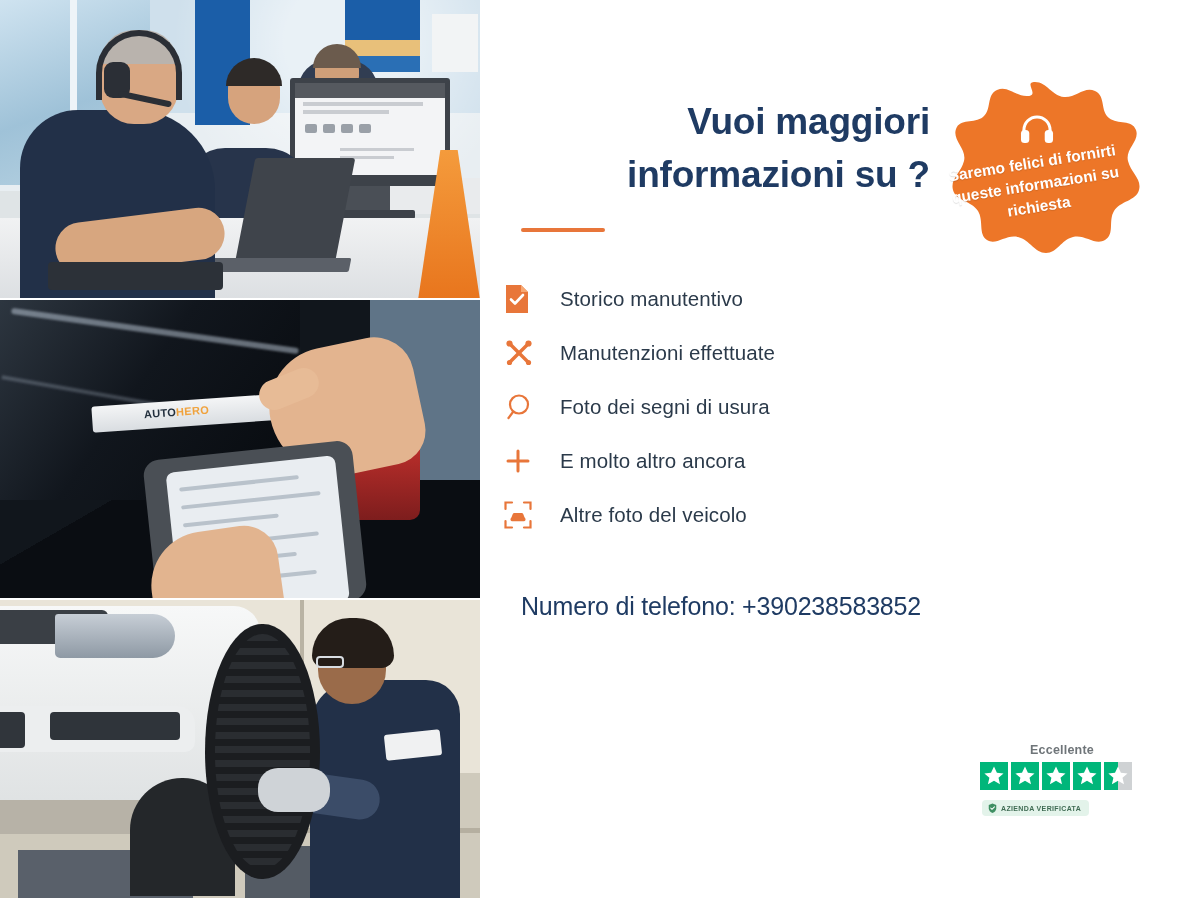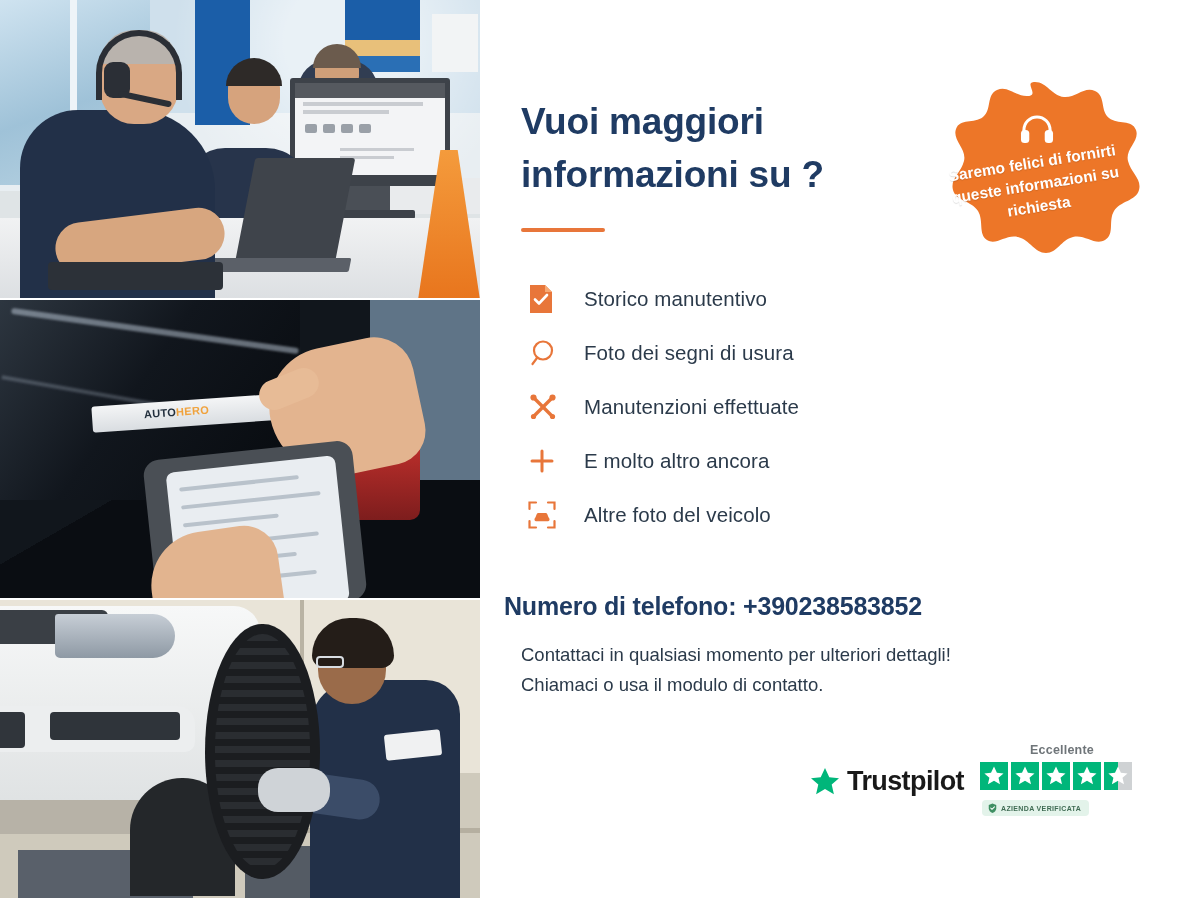--- a/index.html
+++ b/index.html
@@ -99,41 +99,41 @@
   .p3 .badge { position:absolute; left:385px; top:132px; width:56px; height:26px; background:#f0f1f2; border-radius:3px; transform:rotate(-6deg); }
   .p3 .glove { position:absolute; left:258px; top:168px; width:72px; height:44px; background:#cfd3d7; border-radius:20px; }
   .p3 .mecharm { position:absolute; left:290px; top:176px; width:90px; height:40px; background:#3b4c68; border-radius:20px; transform:rotate(8deg); }
   .p3 .watch { position:absolute; left:286px; top:198px; width:22px; height:22px; background:#23262a; border-radius:5px; }
 
   
   .content { position:relative; flex:1 1 auto; height:900px; background:#ffffff; padding: 0; }
 
   .headline { position:absolute; left:521px; top:96px; width:420px;
       font-size:37px; line-height:1.42; font-weight:700; color:#1f3b63; letter-spacing:-.2px; }
-  .content .headline { left:41px; }
+  .content .headline { left:30px;text-align:right; }
 
   .rule { position:absolute; left:41px; top:228px; width:84px; height:4px;
       background:#e8763a; border-radius:2px; }
 
   
   .badge-wrap { position:absolute; left:450px; top:78px; width:210px; height:218px; }
   .badge-svg { position:absolute; left:0; top:0; }
   .badge-headset { position:absolute; left:88px; top:34px; width:38px; height:36px; }
   .badge-text { position:absolute; left:18px; top:74px; width:175px;
       text-align:center; color:#ffffff; font-weight:700; font-size:15.5px; line-height:1.42;
       transform: rotate(-9deg); text-shadow: 0 1px 1px rgba(0,0,0,.13); }
 
   
-  .features { position:absolute; left:48px; top:272px; width:430px; }
+  .features { position:absolute; left:24px; top:272px; width:430px; }
   .feat { display:flex; align-items:center; height:54px; }
   .feat-ic { width:56px; flex:0 0 56px; display:flex; align-items:center; justify-content:flex-start; }
   .feat-lb { font-size:20.5px; color:#2b3a4a; letter-spacing:.1px; }
 
   
-  .phone { position:absolute; left:24px; top:592px; font-size:25px; font-weight:700; color:#1f3b63; letter-spacing:-.2px; }
+  .phone { position:absolute; left:41px; top:592px; font-size:25px; font-weight:400; color:#1f3b63; letter-spacing:-.2px; }
   .sub { position:absolute; left:41px; top:640px; width:620px; font-size:18.5px; line-height:1.62; color:#2b3a4a; }
 
   
   .tp { position:absolute; left:330px; top:738px; width:330px; height:110px; }
   .tp-logo { position:absolute; left:0px; top:28px; display:flex; align-items:center; gap:7px; }
   .tp-name { font-size:27px; font-weight:700; color:#191919; letter-spacing:-.6px; }
   .tp-excellent { position:absolute; left:176px; top:5px; width:152px; text-align:center;
       font-size:12.5px; font-weight:700; color:#6f7579; letter-spacing:.2px; }
   .tp-stars { position:absolute; left:170px; top:24px; display:flex; gap:3px; }
   .tp-star { width:28px; height:28px; position:relative; background:#00b67a; }
@@ -265,46 +265,46 @@
             <path d="M2 1h15l7 7v21H2z" fill="#e8763a"></path>
             <path d="M17 1l7 7h-7z" fill="#f7a873"></path>
             <path d="M7 15.5l4 4 8-8.5" fill="none" stroke="#fff" stroke-width="2.6" stroke-linecap="round" stroke-linejoin="round"></path>
           </svg>
         </span>
         <span class="feat-lb">Storico manutentivo</span>
       </div>
 
       <div class="feat">
         <span class="feat-ic">
-          <svg width="28" height="30" viewBox="0 0 28 30">
-            <circle cx="15" cy="12.5" r="9" fill="none" stroke="#e8763a" stroke-width="2.2"></circle>
-            <line x1="9" y1="20" x2="4.5" y2="26" stroke="#e8763a" stroke-width="2.2" stroke-linecap="round"></line>
-          </svg>
-        </span>
-        <span class="feat-lb">Foto dei segni di usura</span>
-      </div>
-
-      <div class="feat">
-        <span class="feat-ic">
           <svg width="30" height="30" viewBox="0 0 30 30">
             <g stroke="#e8763a" stroke-width="3.4" stroke-linecap="round">
               <line x1="5" y1="5" x2="25" y2="25"></line>
               <line x1="25" y1="5" x2="5" y2="25"></line>
             </g>
             <circle cx="5.5" cy="5.5" r="3.1" fill="#e8763a"></circle>
             <circle cx="24.5" cy="5.5" r="3.1" fill="#e8763a"></circle>
             <circle cx="5.5" cy="24.5" r="2.6" fill="#e8763a"></circle>
             <circle cx="24.5" cy="24.5" r="2.6" fill="#e8763a"></circle>
           </svg>
         </span>
         <span class="feat-lb">Manutenzioni effettuate</span>
       </div>
 
       <div class="feat">
         <span class="feat-ic">
+          <svg width="28" height="30" viewBox="0 0 28 30">
+            <circle cx="15" cy="12.5" r="9" fill="none" stroke="#e8763a" stroke-width="2.2"></circle>
+            <line x1="9" y1="20" x2="4.5" y2="26" stroke="#e8763a" stroke-width="2.2" stroke-linecap="round"></line>
+          </svg>
+        </span>
+        <span class="feat-lb">Foto dei segni di usura</span>
+      </div>
+
+      <div class="feat">
+        <span class="feat-ic">
           <svg width="28" height="28" viewBox="0 0 28 28">
             <g stroke="#e8763a" stroke-width="3" stroke-linecap="round">
               <line x1="14" y1="4" x2="14" y2="24"></line>
               <line x1="4" y1="14" x2="24" y2="14"></line>
             </g>
           </svg>
         </span>
         <span class="feat-lb">E molto altro ancora</span>
       </div>
 
@@ -320,32 +320,22 @@
             <path d="M7 17.5l1.8-4.4a1.6 1.6 0 0 1 1.5-1h7.4a1.6 1.6 0 0 1 1.5 1L21 17.5z" fill="#e8763a"></path>
             <rect x="6.5" y="16.8" width="15" height="3.4" rx="1.4" fill="#e8763a"></rect>
           </svg>
         </span>
         <span class="feat-lb">Altre foto del veicolo</span>
       </div>
 
     </div>
 
     <div class="phone">Numero di telefono: +390238583852</div>
-    <div class="sub">
-      <div>Contattaci in qualsiasi momento per ulteriori dettagli!</div>
-      <div>Chiamaci o usa il modulo di contatto.</div>
-    </div>
 
     <div class="tp">
-      <div class="tp-logo">
-        <svg width="30" height="29" viewBox="0 0 30 29">
-          <path d="M15 1l4.3 9.3L29 11.2l-7.3 6.4 2.2 9.6L15 22.1 6.1 27.2l2.2-9.6L1 11.2l9.7-.9z" fill="#00b67a"></path>
-        </svg>
-        <span class="tp-name">Trustpilot</span>
-      </div>
 
       <div class="tp-excellent">Eccellente</div>
 
       <div class="tp-stars">
         <span class="tp-star">
           <svg width="22" height="22" viewBox="0 0 22 22">
               <path d="M11 1.5l2.9 6.3 6.6.6-5 4.4 1.5 6.5L11 15.8 4.9 19.3l1.5-6.5-5-4.4 6.6-.6z" fill="#fff"></path>
             </svg>
         </span>
         <span class="tp-star">

